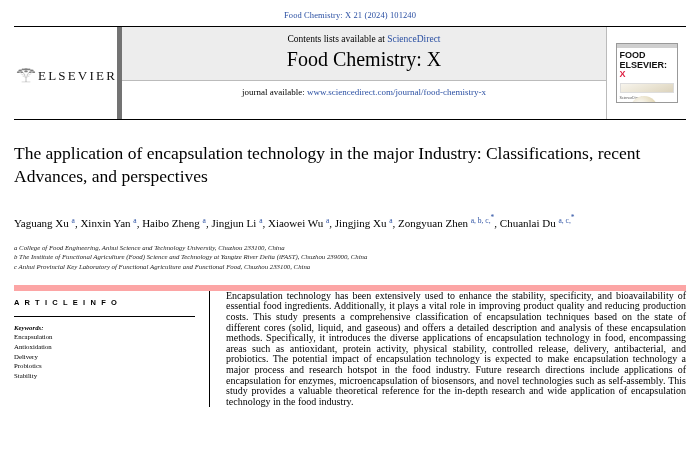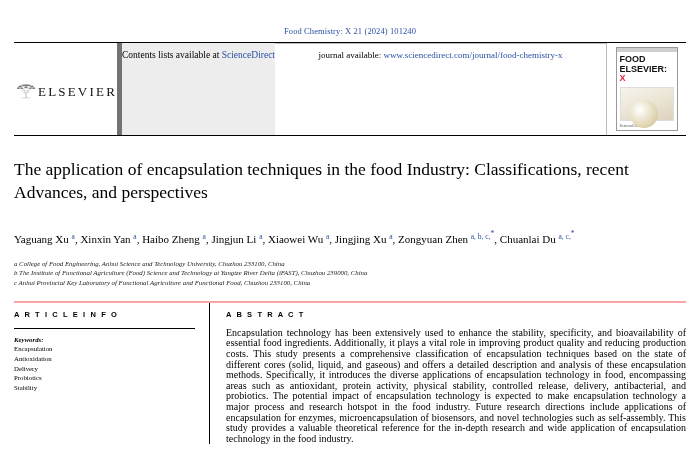--- a/index.html
+++ b/index.html
@@ -3,21 +3,21 @@
 <meta charset="utf-8">
 <style>
   html,body{margin:0;padding:0;}
   body{
     width:700px;height:467px;
     background:#ffffff;
     font-family:"Liberation Serif", serif;
     color:#000;
     overflow:hidden;
   }
-  .page{position:relative;width:700px;height:467px;box-sizing:border-box;padding:16px 14px;}
+  .page{position:relative;width:700px;height:467px;box-sizing:border-box;padding:0 14px;}
 
   
   .runhead{
     text-align:center;
     font-size:8.5px;
     color:#2a4fa2;
     padding-top:10px;
     padding-bottom:6px;
     letter-spacing:.1px;
   }
@@ -44,21 +44,21 @@
   .elsevier-word{
     font-family:"Liberation Serif", serif;
     font-size:13px;
     letter-spacing:2.2px;
     color:#111;
     margin-top:1px;
   }
   .mast-mid{
     flex:1;
     display:flex;
-    flex-direction:row;
+    flex-direction:column;
     box-sizing:border-box;
   }
   .mid-top{
     background:#ededed;
     text-align:center;
     font-size:9.5px;
     padding:7px 0 4px 0;
   }
   .mid-top .sd{color:#2a4fa2;}
   .journal-title{
@@ -78,21 +78,21 @@
   .mid-bottom .url{color:#2a4fa2;}
   .mast-right{
     width:80px;
     border-left:1px solid #bbb;
     display:flex;
     align-items:center;
     justify-content:center;
     box-sizing:border-box;
   }
   .cover{
-    width:62px;height:84px;
+    width:62px;height:60px;
     border:1px solid #999;
     background:#fff;
     display:flex;
     flex-direction:column;
     box-sizing:border-box;
     overflow:hidden;
   }
   .cover-stripe{height:4px;background:#cfcfcf;}
   .cover-title{
     font-family:"Liberation Sans", sans-serif;
@@ -144,21 +144,21 @@
     line-height:9.2px;
     margin-top:8px;
     font-style:italic;
     color:#222;
   }
 
   
   .cols{
     display:flex;
     margin-top:14px;
-    border-top:2px solid #fca5a5;
+    border-top:6px solid #fca5a5;
     padding-top:0;
   }
   .col-left{
     width:196px;
     box-sizing:border-box;
     padding-right:14px;
     border-right:1px solid #000;
   }
   .col-right{
     flex:1;
@@ -231,40 +231,41 @@
         </g>
         <path d="M30 58 L64 58" stroke="#444" stroke-width="0.8"></path>
       </svg>
       <div class="elsevier-word">ELSEVIER</div>
     </div>
 
     <div class="mast-mid">
       <div class="mid-top">
         <span>Contents lists available at </span><span class="sd">ScienceDirect</span>
       </div>
+      <div class="journal-title">Food Chemistry: X</div>
       <div class="mid-bottom">
         <span>journal available: </span><span class="url">www.sciencedirect.com/journal/food-chemistry-x</span>
       </div>
     </div>
 
     <div class="mast-right">
       <div class="cover">
         <div class="cover-stripe"></div>
         <div class="cover-title">
           <span>FOOD</span><br>
           <span>ELSEVIER:</span>
           <span class="cover-x">X</span>
         </div>
         <div class="cover-img"></div>
         <div class="cover-foot">ScienceDirect</div>
       </div>
     </div>
   </div>
 
-  <h1 class="title">The application of encapsulation techniques in the food Industry: Classifications, recent Advances, and perspectives</h1>
+  <h1 class="title">The application of encapsulation technology in the major Industry: Classifications, recent Advances, and perspectives</h1>
 
   <div class="authors">Yaguang Xu <sup>a</sup>, Xinxin Yan <sup>a</sup>, Haibo Zheng <sup>a</sup>, Jingjun Li <sup>a</sup>, Xiaowei Wu <sup>a</sup>, Jingjing Xu <sup>a</sup>, Zongyuan Zhen <sup>a, b, c,<sup>*</sup></sup>, Chuanlai Du <sup>a, c,<sup>*</sup></sup></div>
 
   <div class="aff">
     <div>a College of Food Engineering, Anhui Science and Technology University, Chuzhou 233100, China</div>
     <div>b The Institute of Functional Agriculture (Food) Science and Technology at Yangtze River Delta (iFAST), Chuzhou 239000, China</div>
     <div>c Anhui Provincial Key Laboratory of Functional Agriculture and Functional Food, Chuzhou 233100, China</div>
   </div>
 
   <div class="cols">
@@ -272,18 +273,17 @@
       <div class="sec-head">A R T I C L E   I N F O</div>
       <div class="rule-under-head"></div>
       <div class="kw-label" style="margin-top:6px;">Keywords:</div>
       <div class="kw">Encapsulation</div>
       <div class="kw">Antioxidation</div>
       <div class="kw">Delivery</div>
       <div class="kw">Probiotics</div>
       <div class="kw">Stability</div>
     </div>
     <div class="col-right">
-      <div class="sec-head">A B S T R A C T</div>
       <p class="abstract">Encapsulation technology has been extensively used to enhance the stability, specificity, and bioavailability of essential food ingredients. Additionally, it plays a vital role in improving product quality and reducing production costs. This study presents a comprehensive classification of encapsulation techniques based on the state of different cores (solid, liquid, and gaseous) and offers a detailed description and analysis of these encapsulation methods. Specifically, it introduces the diverse applications of encapsulation technology in food, encompassing areas such as antioxidant, protein activity, physical stability, controlled release, delivery, antibacterial, and probiotics. The potential impact of encapsulation technology is expected to make encapsulation technology a major process and research hotspot in the food industry. Future research directions include applications of encapsulation for enzymes, microencapsulation of biosensors, and novel technologies such as self-assembly. This study provides a valuable theoretical reference for the in-depth research and wide application of encapsulation technology in the food industry.</p>
     </div>
   </div>
 
 </div>
 
 </body></html>

